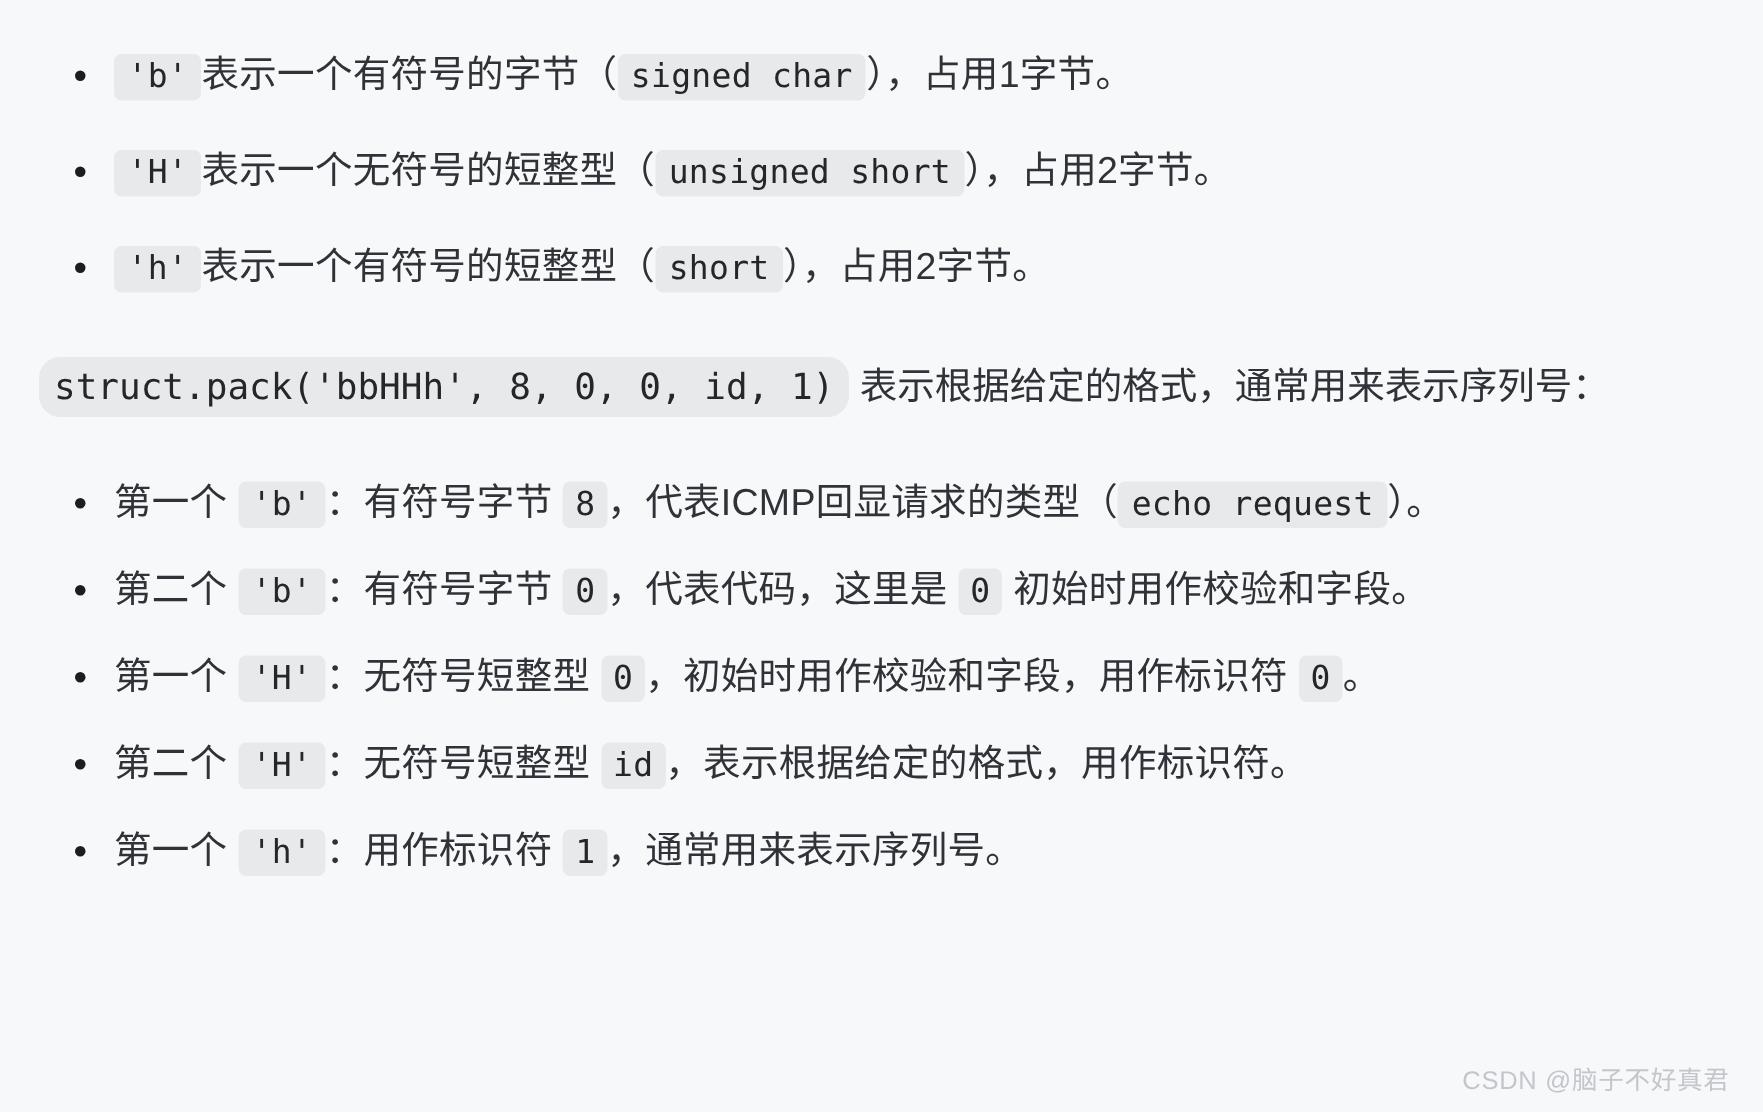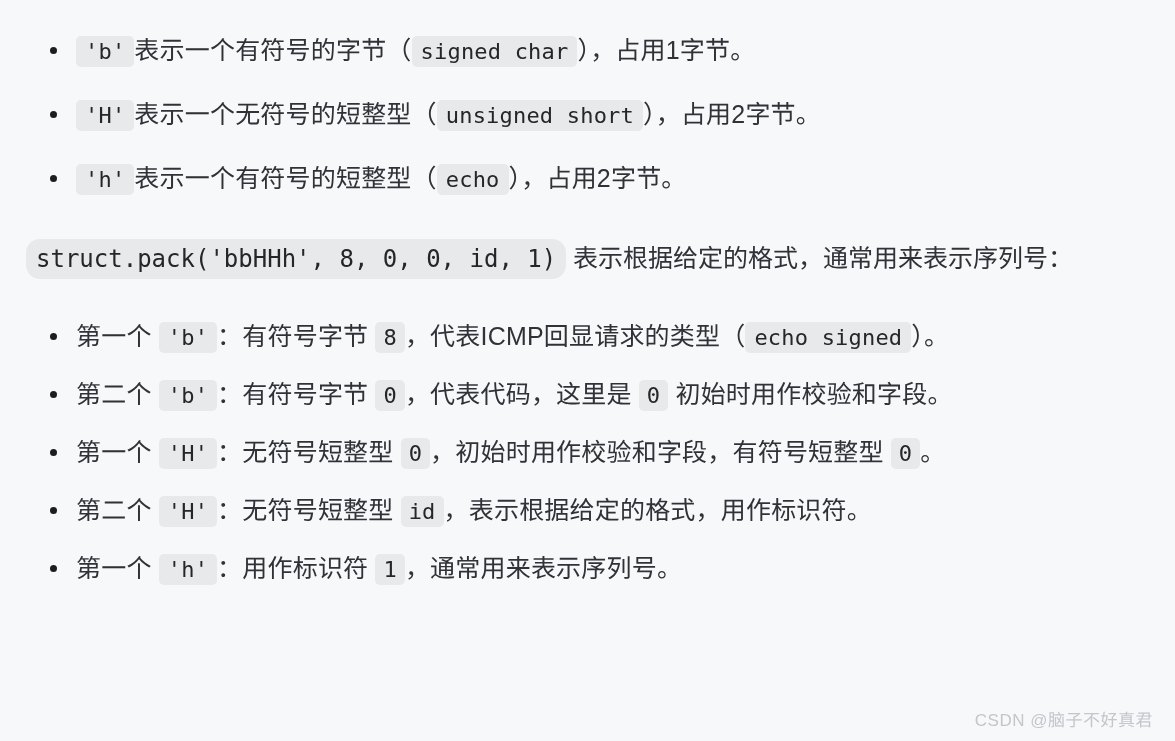--- a/index.html
+++ b/index.html
@@ -106,41 +106,41 @@
 <div class="page">
 
   <ul class="bullets">
     <li>
       <code class="inline">'b'</code><span>表示一个有符号的字节（</span><code class="inline">signed char</code><span>），占用1字节。</span>
     </li>
     <li>
       <code class="inline">'H'</code><span>表示一个无符号的短整型（</span><code class="inline">unsigned short</code><span>），占用2字节。</span>
     </li>
     <li>
-      <code class="inline">'h'</code><span>表示一个有符号的短整型（</span><code class="inline">echo</code><span>），占用2字节。</span>
+      <code class="inline">'h'</code><span>表示一个有符号的短整型（</span><code class="inline">short</code><span>），占用2字节。</span>
     </li>
   </ul>
 
   <div class="spacer-a"></div>
 
   <p class="para">
     <code class="block">struct.pack('bbHHh', 8, 0, 0, id, 1)</code><span> 表示根据给定的格式，通常用来表示序列号：</span>
   </p>
 
   <div class="spacer-b"></div>
 
   <ul class="bullets tight">
     <li>
-      <span>第一个 </span><code class="inline">'b'</code><span>：有符号字节 </span><code class="inline num">8</code><span>，代表ICMP回显请求的类型（</span><code class="inline">echo signed</code><span>）。</span>
+      <span>第一个 </span><code class="inline">'b'</code><span>：有符号字节 </span><code class="inline num">8</code><span>，代表ICMP回显请求的类型（</span><code class="inline">echo request</code><span>）。</span>
     </li>
     <li>
       <span>第二个 </span><code class="inline">'b'</code><span>：有符号字节 </span><code class="inline num">0</code><span>，代表代码，这里是 </span><code class="inline num">0</code><span> 初始时用作校验和字段。</span>
     </li>
     <li>
-      <span>第一个 </span><code class="inline">'H'</code><span>：无符号短整型 </span><code class="inline num">0</code><span>，初始时用作校验和字段，有符号短整型 </span><code class="inline num">0</code><span>。</span>
+      <span>第一个 </span><code class="inline">'H'</code><span>：无符号短整型 </span><code class="inline num">0</code><span>，初始时用作校验和字段，用作标识符 </span><code class="inline num">0</code><span>。</span>
     </li>
     <li>
       <span>第二个 </span><code class="inline">'H'</code><span>：无符号短整型 </span><code class="inline num">id</code><span>，表示根据给定的格式，用作标识符。</span>
     </li>
     <li>
       <span>第一个 </span><code class="inline">'h'</code><span>：用作标识符 </span><code class="inline num">1</code><span>，通常用来表示序列号。</span>
     </li>
   </ul>
 
   <div class="watermark">CSDN @脑子不好真君</div>

